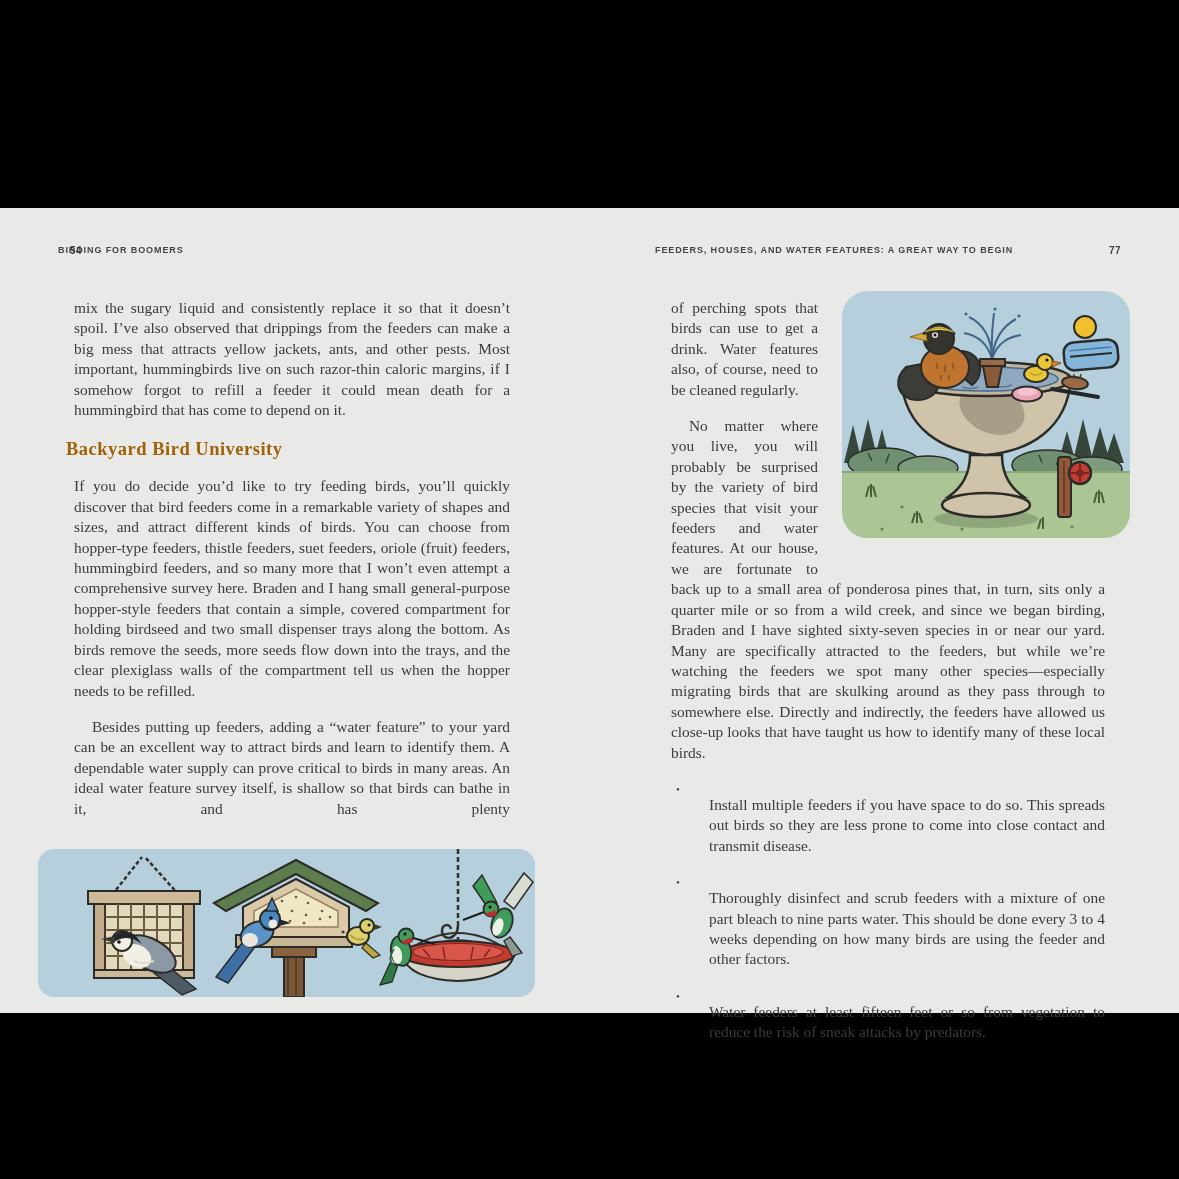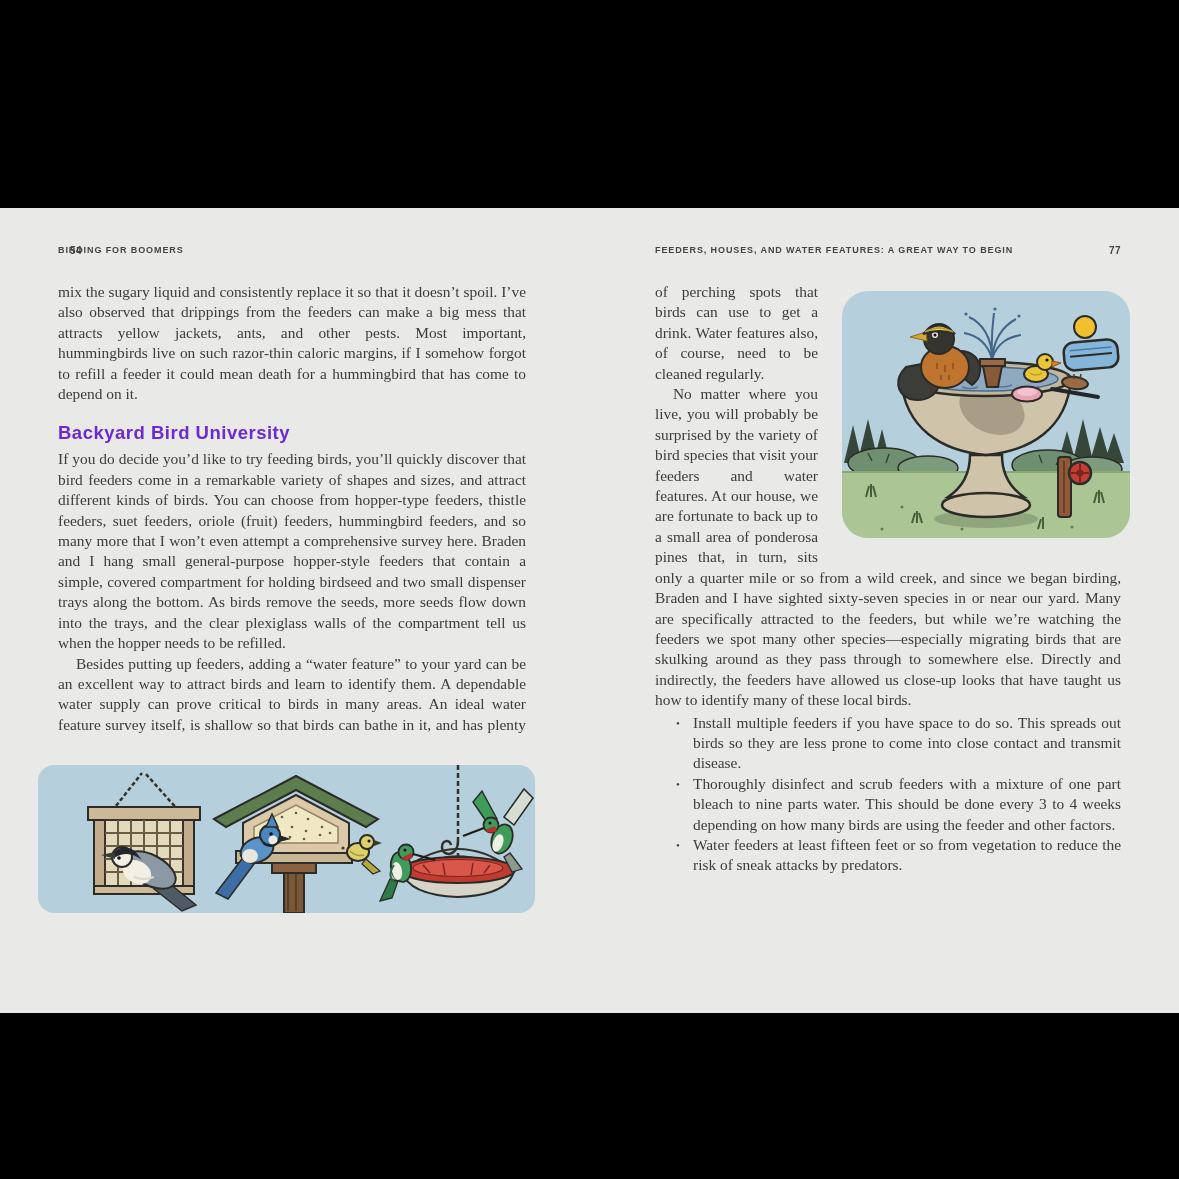--- a/index.html
+++ b/index.html
@@ -13,25 +13,25 @@
   .page.left{left:58px;width:468px}
   .page.right{left:655px;width:466px}
   .pagehead{position:absolute;top:36px;left:0;right:0;height:13px;
             font-family:"Liberation Sans",sans-serif;font-weight:700;font-size:9px;
             letter-spacing:0.9px;color:#45443f}
   .pagehead .runhead{display:block;text-align:left;line-height:13px}
   .pagehead .num{position:absolute;top:0;font-size:10px;letter-spacing:0.4px;line-height:13px}
   .page.left .num{left:12px}
   .page.right .num{right:0}
   .body{position:absolute;top:74px;left:0;right:0}
-  p{margin:0;text-align:justify;font-size:15.4px;line-height:20.4px;color:#3b3b38}
+  p{margin:16px;text-align:justify;font-size:15.4px;line-height:20.4px;color:#3b3b38}
   p.indent{text-indent:18px}
   p.cont{text-align-last:justify}
-  h2.secthead{margin:18px 0 5px;font-family:Liberation Sans, sans-serif;font-weight:700;
-              font-size:18.5px;line-height:22px;color:#6d28d9;letter-spacing:0.5px}
+  h2.secthead{margin:18px 8px 5px;font-family:Liberation Serif, serif;font-weight:700;
+              font-size:18.5px;line-height:22px;color:#a16207;letter-spacing:0.5px}
   .illus-feeders{margin:30px 0 0 -20px;width:497px;height:148px;background:#b5cfdd;
                  border-radius:16px;overflow:hidden}
   .illus-bath{float:right;width:288px;height:247px;margin:9px -9px 26px 24px;
               background:#b5cfdd;border-radius:26px;overflow:hidden}
   .illus-feeders svg,.illus-bath svg{display:block}
   .bullets{margin-top:2px}
   .bullet{display:flex;padding-left:21px}
   .bullet .dot{flex:none;width:17px;font-size:11px;line-height:20.4px;color:#3b3b38}
   .bullet p{flex:1}
 </style>

